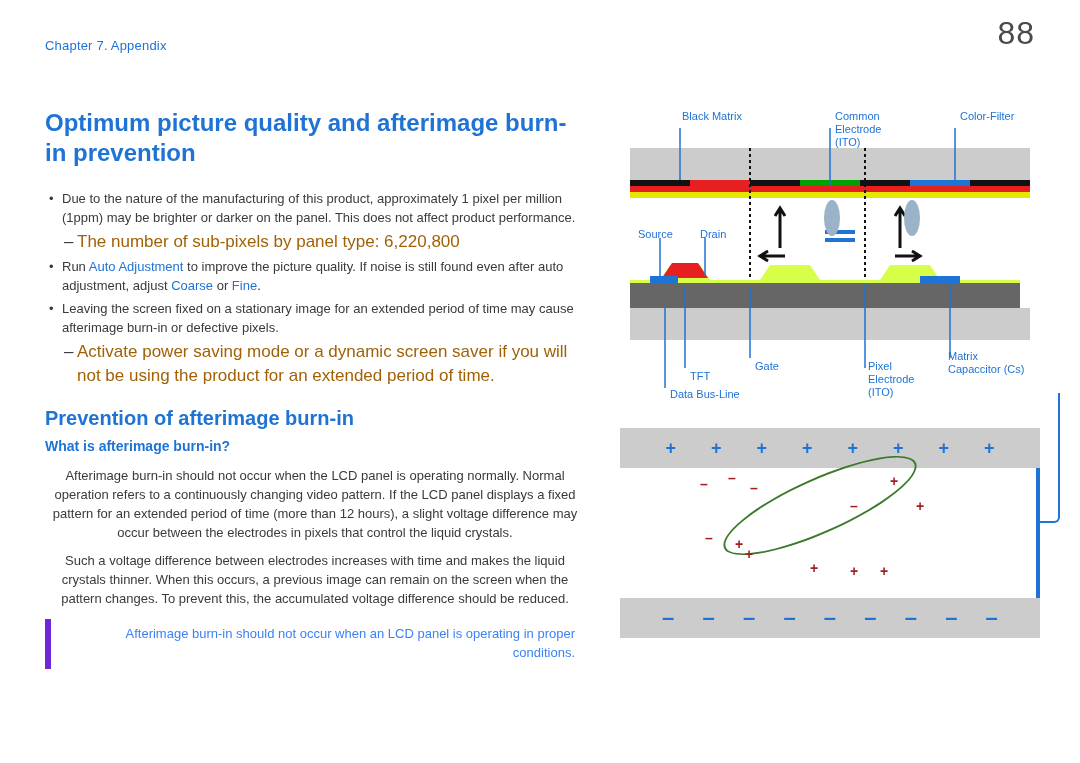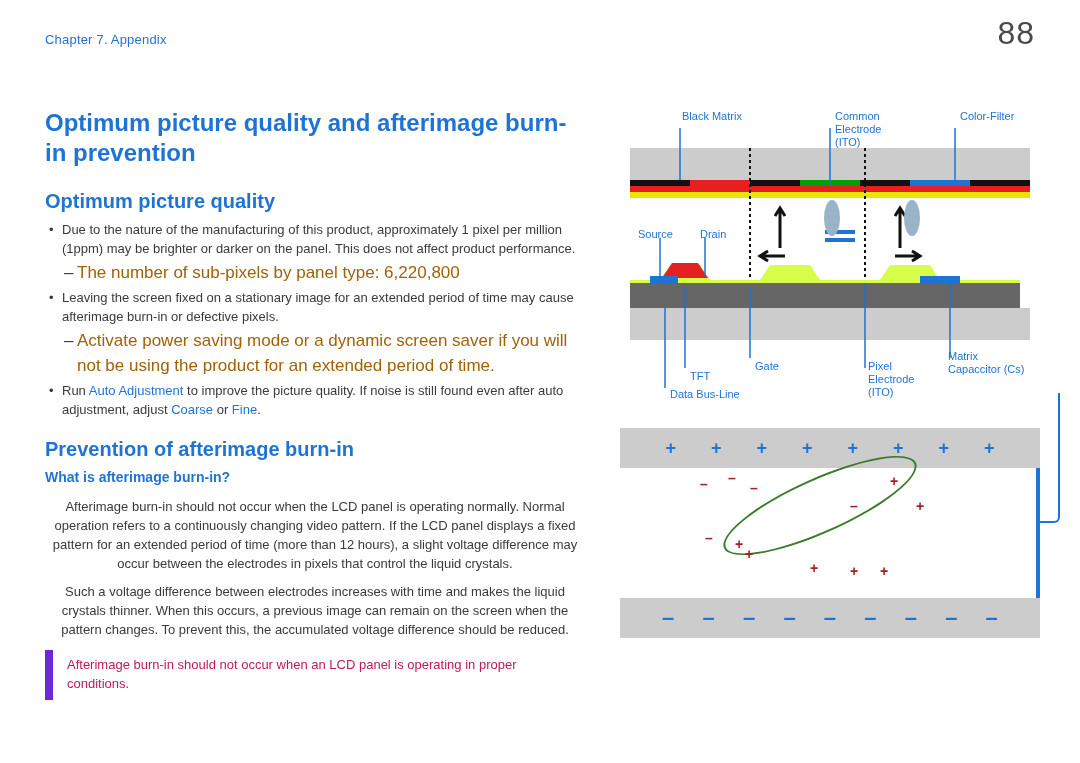--- a/index.html
+++ b/index.html
@@ -1,31 +1,31 @@
 <!DOCTYPE html>
 <html><head>
 <meta charset="utf-8">
 <style>
 * { margin: 0; padding: 0; box-sizing: border-box; }
 body { font-family: Arial, Helvetica, sans-serif; width: 1080px; height: 763px; background: #fff; position: relative; overflow: hidden; }
-.eyebrow { position: absolute; top: 32px; left: 45px; color: #1e73d4; font-size: 13px; letter-spacing: 0.2px; }
+.eyebrow { position: absolute; top: 38px; left: 45px; color: #1e73d4; font-size: 13px; letter-spacing: 0.2px; }
 .pagenum { position: absolute; top: 15px; right: 45px; color: #4a4a4a; font-size: 32px; font-weight: 300; letter-spacing: 1px; }
 .left-col { position: absolute; top: 108px; left: 45px; width: 540px; }
 .h-main { color: #1e73d4; font-size: 24px; font-weight: bold; line-height: 1.25; margin-bottom: 22px; }
 .h-sec { color: #1e73d4; font-size: 20px; font-weight: bold; margin-bottom: 8px; }
 .h-sub { color: #1e73d4; font-size: 14px; font-weight: 600; margin-bottom: 13px; }
 ul.b { list-style: none; margin: 0 0 18px 0; padding: 0; }
 ul.b > li { position: relative; padding-left: 17px; margin-bottom: 4px; color: #3a3a3a; font-size: 13px; line-height: 1.45; }
 ul.b > li::before { content: '•'; position: absolute; left: 4px; top: 0; color: #3a3a3a; }
 ul.d { list-style: none; margin: 2px 0 0 0; padding: 0; }
 ul.d > li { position: relative; padding-left: 15px; color: #a16207; font-size: 17px; line-height: 1.45; }
 ul.d > li::before { content: '‒'; position: absolute; left: 2px; top: 0; color: #3a3a3a; }
 .txt { color: #3a3a3a; font-size: 13px; line-height: 1.45; margin-bottom: 10px; text-align: center; }
 .lnk { color: #1e73d4; }
-.note { border-left: 8px solid #6d28d9; padding: 6px 10px 6px 14px; color: #be185d; font-size: 13px; line-height: 1.45; margin-top: 6px; }
+.note { border-left: 6px solid #6d28d9; padding: 6px 10px 6px 14px; color: #3b82f6; font-size: 13px; line-height: 1.45; margin-top: 6px; text-align: right; }
 .right-col { position: absolute; top: 108px; right: 40px; width: 420px; }
 .diagram { width: 420px; height: 300px; position: relative; margin-bottom: 8px; }
 .dlabel { position: absolute; font-size: 11px; color: #1e73d4; line-height: 1.2; white-space: nowrap; }
 .chargebox { width: 420px; position: relative; }
 .cb-top { height: 40px; background: #cccccc; display: flex; align-items: center; justify-content: space-around; padding: 0 28px; }
 .cb-mid { height: 130px; background: #fff; border-right: 4px solid #1e73d4; position: relative; }
 .cb-bot { height: 40px; background: #cccccc; display: flex; align-items: center; justify-content: space-around; padding: 0 28px; }
 .plus { color: #1e73d4; font-size: 18px; font-weight: bold; }
 .minus { color: #1e73d4; font-size: 22px; font-weight: bold; }
 .ellipse { position: absolute; border: 2px solid #3a7a2a; border-radius: 50%; }
@@ -34,36 +34,35 @@
 </style>
 </head>
 <body>
 
 <div class="eyebrow">Chapter 7. Appendix</div>
 <div class="pagenum">88</div>
 
 <div class="left-col">
   <div class="h-main">Optimum picture quality and afterimage burn-in prevention</div>
 
-  <div class="h-sec">Optimum picture quality</div>
   <ul class="b">
     <li>
       <span>Due to the nature of the manufacturing of this product, approximately 1 pixel per million (1ppm) may be brighter or darker on the panel. This does not affect product performance.</span>
       <ul class="d">
         <li>The number of sub-pixels by panel type: 6,220,800</li>
       </ul>
     </li>
     <li>
+      <span>Run </span><span class="lnk">Auto Adjustment</span><span> to improve the picture quality. If noise is still found even after auto adjustment, adjust </span><span class="lnk">Coarse</span><span> or </span><span class="lnk">Fine</span><span>.</span>
+    </li>
+    <li>
       <span>Leaving the screen fixed on a stationary image for an extended period of time may cause afterimage burn-in or defective pixels.</span>
       <ul class="d">
         <li>Activate power saving mode or a dynamic screen saver if you will not be using the product for an extended period of time.</li>
       </ul>
-    </li>
-    <li>
-      <span>Run </span><span class="lnk">Auto Adjustment</span><span> to improve the picture quality. If noise is still found even after auto adjustment, adjust </span><span class="lnk">Coarse</span><span> or </span><span class="lnk">Fine</span><span>.</span>
     </li>
   </ul>
 
   <div class="h-sec">Prevention of afterimage burn-in</div>
   <div class="h-sub">What is afterimage burn-in?</div>
   <div class="txt">Afterimage burn-in should not occur when the LCD panel is operating normally. Normal operation refers to a continuously changing video pattern. If the LCD panel displays a fixed pattern for an extended period of time (more than 12 hours), a slight voltage difference may occur between the electrodes in pixels that control the liquid crystals.</div>
   <div class="txt">Such a voltage difference between electrodes increases with time and makes the liquid crystals thinner. When this occurs, a previous image can remain on the screen when the pattern changes. To prevent this, the accumulated voltage difference should be reduced.</div>
   <div class="note">Afterimage burn-in should not occur when an LCD panel is operating in proper conditions.</div>
 </div>
 

